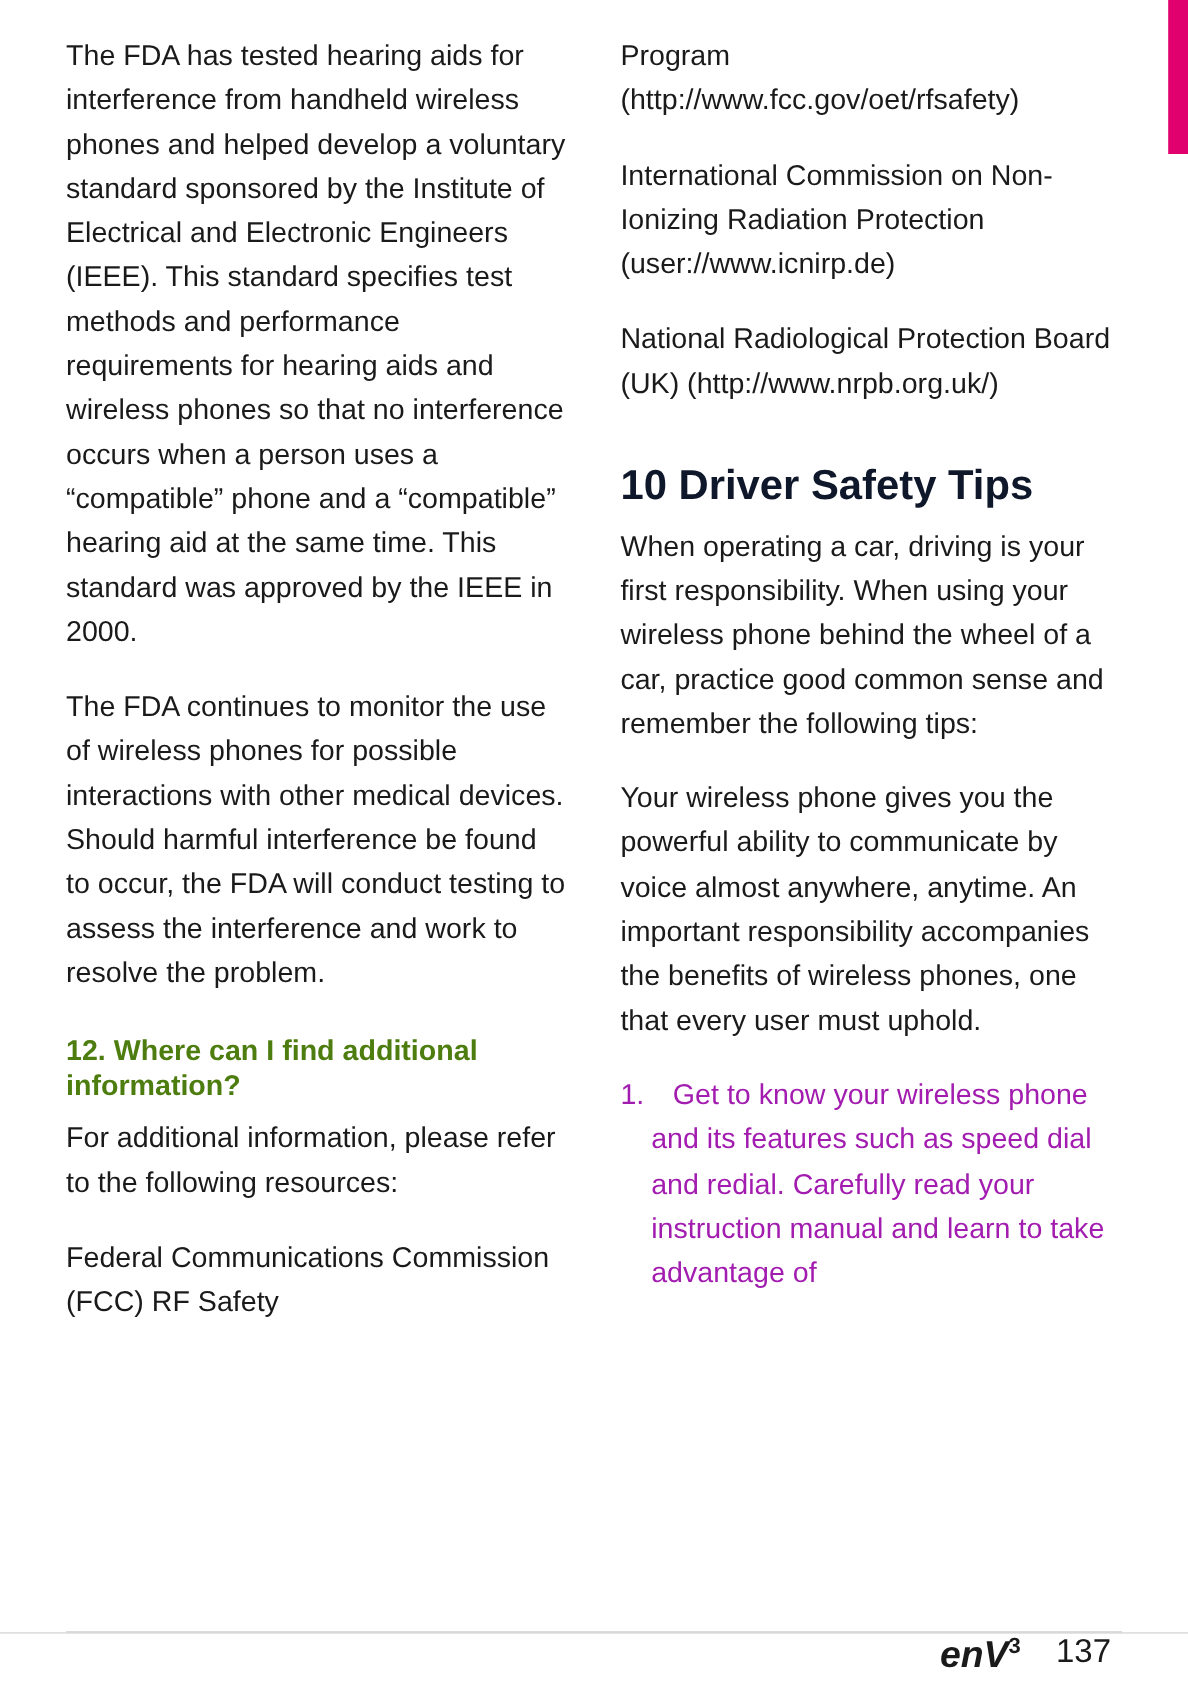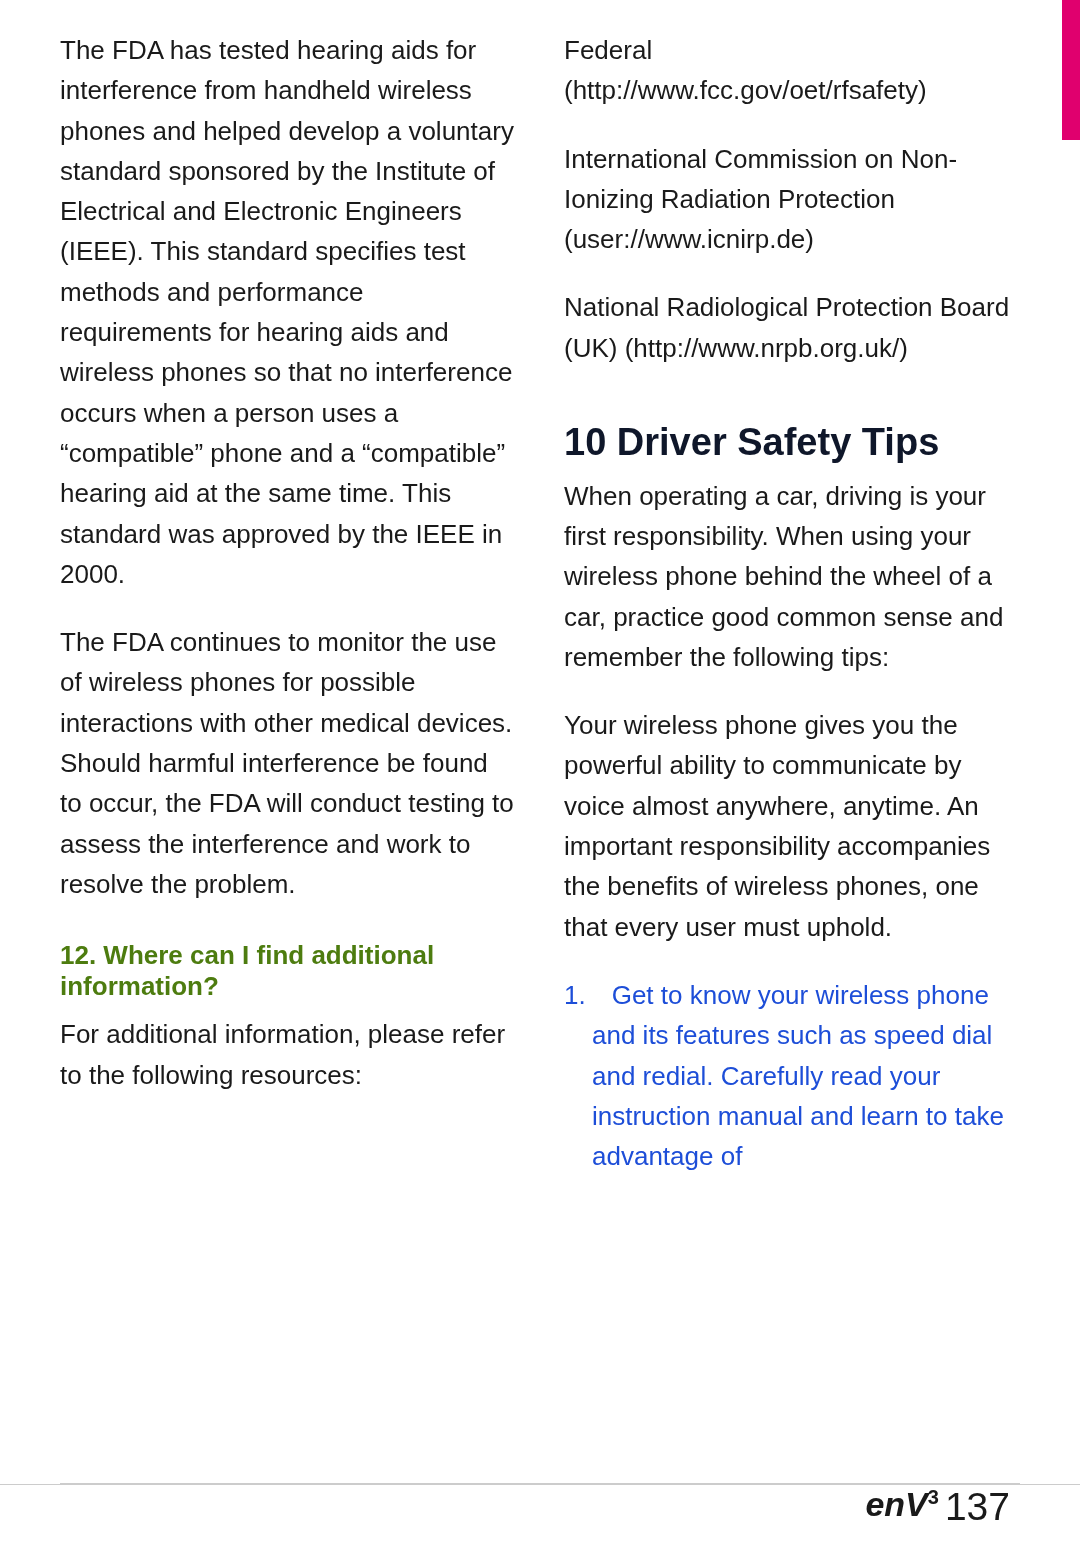--- a/index.html
+++ b/index.html
@@ -90,21 +90,21 @@
       font-weight: bold;
       color: #0f172a;
       margin-bottom: 10px;
       margin-top: 24px;
       line-height: 1.2;
     }
 
     .numbered-item {
       font-size: 26px;
       line-height: 1.55;
-      color: #1d4ed8;
+      color: #a21caf;
       margin-bottom: 16px;
       padding-left: 28px;
       text-indent: -28px;
     }
 
     
     .footer {
       position: absolute;
       bottom: 0;
       left: 0;
@@ -133,23 +133,23 @@
       font-style: italic;
     }
 
     .footer-brand .brand-sup {
       font-size: 20px;
       vertical-align: super;
       font-style: normal;
     }
 
     .footer-page {
-      font-size: 39px;
+      font-size: 30px;
       color: #1a1a1a;
-      margin-left: 6px;
+      margin-left: 32px;
     }
 
     .divider-line {
       position: absolute;
       bottom: 68px;
       left: 60px;
       right: 60px;
       height: 1px;
       background: #cccccc;
     }
@@ -161,24 +161,25 @@
 
   <div class="accent-bar"></div>
 
   <div class="content-area">
 
     <div class="left-column">
       <p class="body-text">The FDA has tested hearing aids for interference from handheld wireless phones and helped develop a voluntary standard sponsored by the Institute of Electrical and Electronic Engineers (IEEE). This standard specifies test methods and performance requirements for hearing aids and wireless phones so that no interference occurs when a person uses a “compatible” phone and a “compatible” hearing aid at the same time. This standard was approved by the IEEE in 2000.</p>
       <p class="body-text">The FDA continues to monitor the use of wireless phones for possible interactions with other medical devices. Should harmful interference be found to occur, the FDA will conduct testing to assess the interference and work to resolve the problem.</p>
       <p class="sub-heading">12. Where can I find additional information?</p>
       <p class="body-text">For additional information, please refer to the following resources:</p>
+      <p class="body-text">Federal Communications Commission (FCC) RF Safety</p>
     </div>
 
     <div class="right-column">
-      <p class="link-text">Federal (http://www.fcc.gov/oet/rfsafety)</p>
+      <p class="link-text">Program (http://www.fcc.gov/oet/rfsafety)</p>
       <p class="link-text">International Commission on Non-Ionizing Radiation Protection (user://www.icnirp.de)</p>
       <p class="link-text">National Radiological Protection Board (UK) (http://www.nrpb.org.uk/)</p>
 
       <h2 class="section-title-orange">10 Driver Safety Tips</h2>
 
       <p class="body-text">When operating a car, driving is your first responsibility. When using your wireless phone behind the wheel of a car, practice good common sense and remember the following tips:</p>
       <p class="body-text">Your wireless phone gives you the powerful ability to communicate by voice almost anywhere, anytime. An important responsibility accompanies the benefits of wireless phones, one that every user must uphold.</p>
       <p class="numbered-item">1. Get to know your wireless phone and its features such as speed dial and redial. Carefully read your instruction manual and learn to take advantage of</p>
     </div>
 

